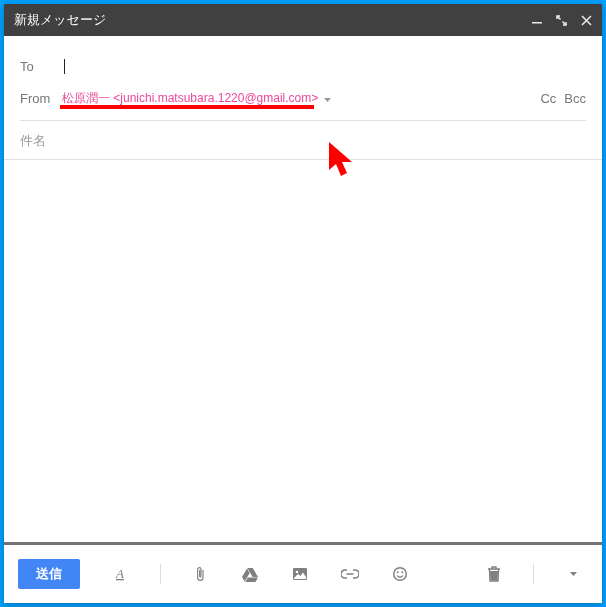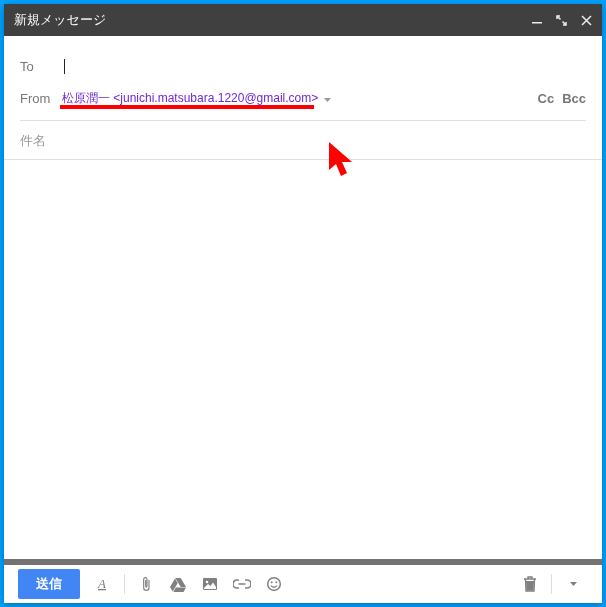--- a/index.html
+++ b/index.html
@@ -67,21 +67,21 @@
       outline: none;
       font-size: 13px;
       padding: 2px;
     }
     .from-value-wrap {
       position: relative;
       display: flex;
       align-items: center;
     }
     .from-value {
-      color: #6d28d9;
+      color: #ec4899;
       font-size: 12px;
     }
     .underline-red {
       position: absolute;
       bottom: -2px;
       left: -2px;
       right: 4px;
       height: 4px;
       background: #ff0000;
     }
@@ -89,21 +89,21 @@
       margin-left: 6px;
       color: #999;
     }
     .cc-bcc {
       margin-left: auto;
       display: flex;
       gap: 8px;
       color: #777;
       font-size: 13px;
     }
-    .cc-bcc span { cursor: pointer; font-weight: bold; }
+    .cc-bcc span { cursor: pointer; }
     .divider {
       border-top: 1px solid #e0e0e0;
       margin-top: 6px;
     }
     .subject-row {
       padding: 10px 16px;
       border-bottom: 1px solid #e0e0e0;
     }
     .subject-input {
       width: 100%;
@@ -127,26 +127,26 @@
       font-size: 13px;
       font-family: inherit;
     }
     .cursor-annotation {
       position: absolute;
       top: -20px;
       left: 320px;
       pointer-events: none;
     }
     .toolbar {
-      height: 44px;
-      border-top: 6px solid #737373;
+      height: 61px;
+      border-top: 3px solid #737373;
       display: flex;
       align-items: center;
       padding: 0 14px;
-      gap: 2px;
+      gap: 20px;
     }
     .send-button {
       background: #4285f4;
       color: #fff;
       border: none;
       height: 30px;
       padding: 0 18px;
       font-size: 13px;
       font-weight: bold;
       cursor: pointer;

